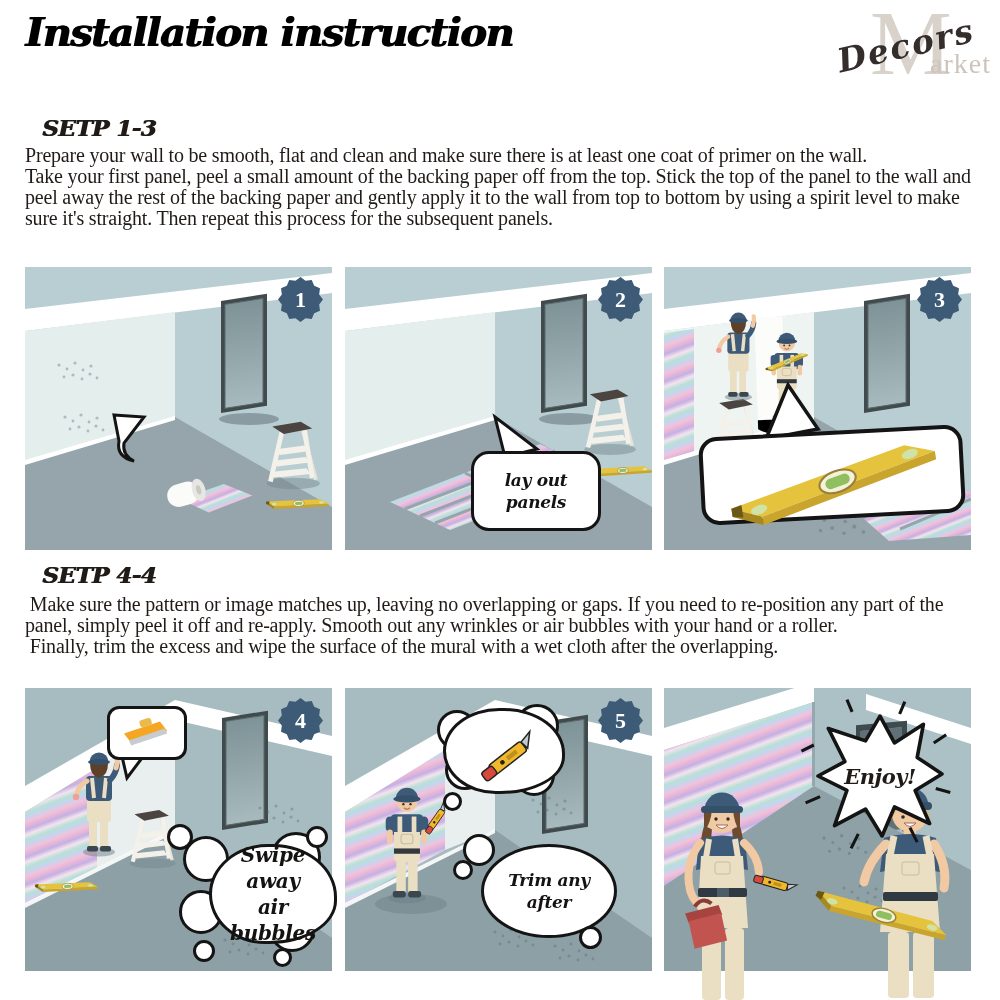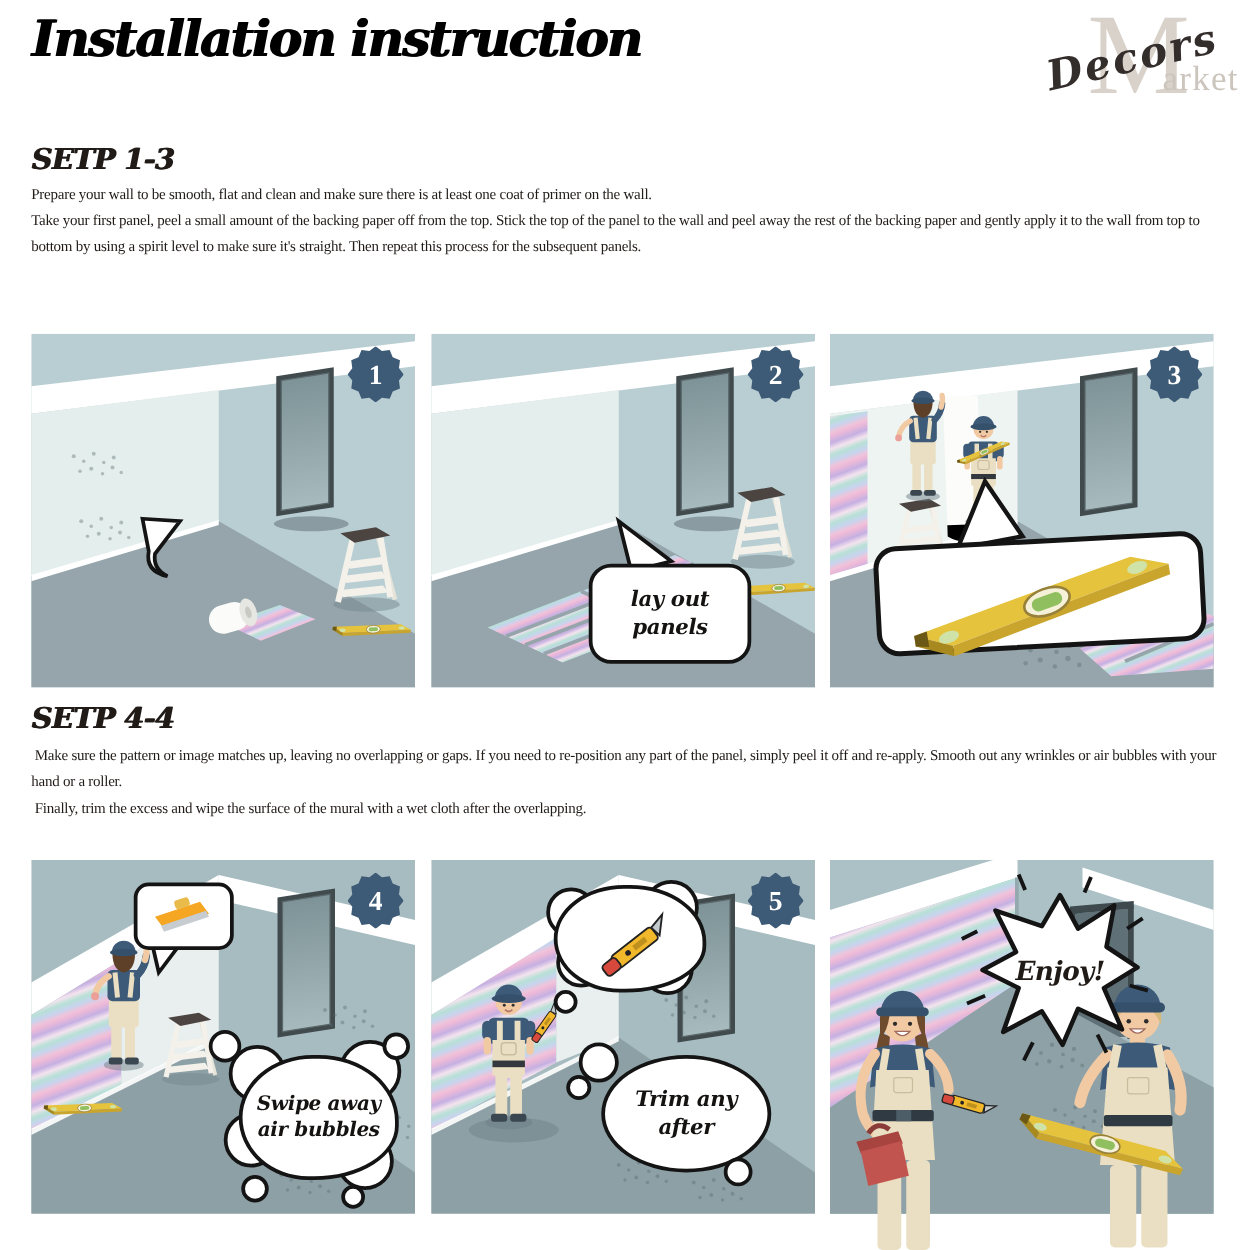--- a/index.html
+++ b/index.html
@@ -4,22 +4,22 @@
 <style>
   html,body{margin:0;padding:0}
   body{width:1000px;height:1000px;background:#fff;font-family:"Liberation Serif",serif;color:#211b18;position:relative;overflow:hidden}
   .page{position:absolute;inset:0}
   .title{position:absolute;left:25px;top:8px;margin:0;font:italic 700 40px "DejaVu Serif",serif;letter-spacing:-1.5px;color:#000000;text-shadow:1.2px 0 0 currentColor}
   .subtitle{position:absolute;left:25px;top:54px;margin:0;font:700 33px "Liberation Serif",serif;letter-spacing:-.5px;white-space:pre}
   .logo{position:absolute;left:836px;top:4px;width:158px;height:86px}
   .logo .m{position:absolute;left:34px;top:-14px;font:400 92px "Liberation Serif",serif;color:var(--logo_gray)}
   .logo .script{position:absolute;left:0px;top:22px;font:italic 700 33px "DejaVu Serif",serif;color:var(--logo_ink);transform:rotate(-13deg);letter-spacing:2px}
   .logo .rest{position:absolute;left:94px;top:44px;font:400 28px "Liberation Serif",serif;color:var(--logo_rest);letter-spacing:1px}
-  .sec-head{position:absolute;left:25px;margin:0;font:italic 700 23px "DejaVu Serif",serif;letter-spacing:-.5px;text-shadow:1px 0 0 currentColor}
-  .para{position:absolute;left:25px;width:952px;font-size:12px;line-height:21px;letter-spacing:-.2px}
+  .sec-head{position:absolute;left:42px;margin:0;font:italic 700 23px "DejaVu Serif",serif;letter-spacing:-.5px;text-shadow:1px 0 0 currentColor}
+  .para{position:absolute;left:25px;width:952px;font-size:20px;line-height:21px;letter-spacing:-.2px}
   .para p{margin:0;white-space:pre-wrap}
   .panel{position:absolute;width:307px;height:283px}
   .panel svg.scene{position:absolute;left:0;top:0}
   .badge{position:absolute;top:10px;right:9px;width:45px;height:45px;background:var(--badge_blue);display:flex;align-items:center;justify-content:center;color:#fff;font:700 22px "Liberation Serif",serif;z-index:6;
     clip-path:polygon(100% 50%,91.5% 61.1%,93.3% 75%,80.4% 80.4%,75% 93.3%,61.1% 91.5%,50% 100%,38.9% 91.5%,25% 93.3%,19.6% 80.4%,6.7% 75%,8.5% 61.1%,0% 50%,8.5% 38.9%,6.7% 25%,19.6% 19.6%,25% 6.7%,38.9% 8.5%,50% 0%,61.1% 8.5%,75% 6.7%,80.4% 19.6%,93.3% 25%,91.5% 38.9%)}
   .bubble{position:absolute;background:#fff;border:3px solid var(--bubble_border);border-radius:18px;z-index:5;display:flex;align-items:center;justify-content:center;text-align:center;font:italic 700 17px "DejaVu Serif",serif;white-space:pre-line;line-height:1.3;letter-spacing:-.3px;color:#151312}
   .cloud{border-radius:48% 52% 55% 45% / 52% 55% 45% 52%}
   .blob{border-radius:50%}
   .lobe,.dot{position:absolute;background:#fff;border:3px solid var(--bubble_border);border-radius:50%}
   .lobe{z-index:4}.dot{z-index:5}
@@ -305,21 +305,21 @@
     </svg>
     <div class="bubble" style="left:82px;top:18px;width:74px;height:48px;border-radius:12px">
       <svg width="46" height="28" style="overflow:visible">
           <use href="#squeegee" transform="scale(1.2)"></use>
         </svg>
     </div>
     <div class="lobe" style="left:158px;top:148px;width:40px;height:40px"></div>
     <div class="lobe" style="left:246px;top:144px;width:44px;height:44px"></div>
     <div class="lobe" style="left:154px;top:202px;width:38px;height:38px"></div>
     <div class="lobe" style="left:244px;top:218px;width:40px;height:40px"></div>
-    <div class="bubble cloud" style="left:166px;top:156px;width:122px;height:94px;font-size:16px">Swipe away
+    <div class="bubble cloud" style="left:184px;top:156px;width:122px;height:94px;font-size:20px">Swipe away
 air bubbles</div>
     <div class="dot" style="left:142px;top:136px;width:20px;height:20px"></div>
     <div class="dot" style="left:281px;top:138px;width:16px;height:16px"></div>
     <div class="dot" style="left:168px;top:252px;width:16px;height:16px"></div>
     <div class="dot" style="left:248px;top:260px;width:13px;height:13px"></div>
     <div class="badge">
         <span>4</span>
       </div>
   </figure>
 
@@ -428,21 +428,21 @@
         <rect x="46" y="92" width="17" height="13" rx="2" fill="#eadfc2" stroke="#cabd9e"></rect>
         <rect x="27" y="122" width="55" height="9" rx="2" fill="#2f3a43"></rect>
         <rect x="32" y="162" width="21" height="66" rx="4" fill="#eadfc2"></rect>
         <rect x="57" y="162" width="21" height="66" rx="4" fill="#eadfc2"></rect>
         <g transform="translate(-28,100) rotate(26) scale(1.35)">
             <use href="#level"></use>
           </g>
       </g>
     </svg>
 
-    <div class="star-wrap" style="left:122px;top:26px;width:124px;height:124px">
+    <div class="star-wrap" style="left:154px;top:26px;width:124px;height:124px">
       <svg width="124" height="124" viewBox="0 0 120 120">
         <g stroke="#141414" stroke-width="3">
           <path d="M-16 36 L-4 30"></path>
             <path d="M28 -14 L33 -2"></path>
             <path d="M84 -12 L79 0"></path>
           <path d="M124 20 L112 28"></path>
             <path d="M128 76 L114 72"></path>
             <path d="M96 124 L89 110"></path>
           <path d="M32 130 L39 116"></path>
             <path d="M-12 86 L2 80"></path>

